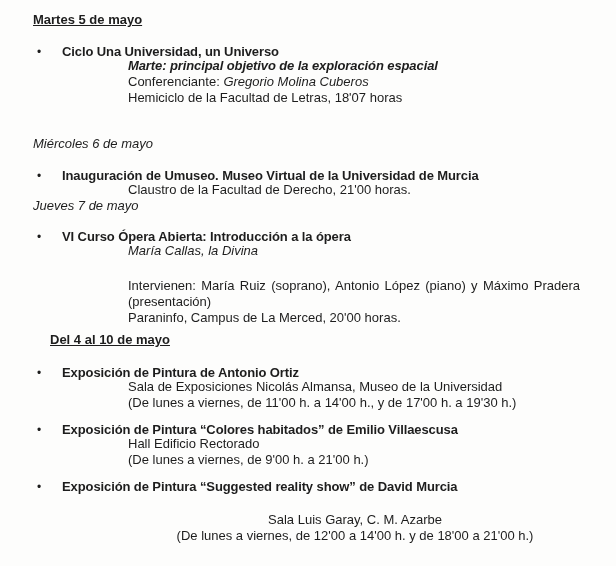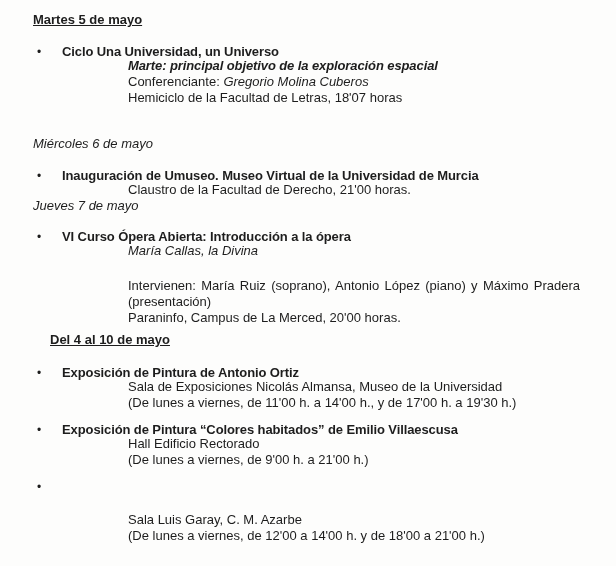--- a/index.html
+++ b/index.html
@@ -64,21 +64,21 @@
   
   #evt-ciclo      { margin-top: 16px; }
   #hd-miercoles   { margin-top: 30px; }
   #evt-umuseo     { margin-top: 16px; }
   #hd-jueves      { }
   #evt-opera      { margin-top: 15px; }
   #hd-del4        { margin-top: 6px; padding-left: 17px;  }
   #evt-ortiz      { margin-top: 17px; }
   #evt-villaescusa{ margin-top: 11px; }
   #evt-davidmurcia{ margin-top: 11px; }
-  #evt-davidmurcia .details { margin-top: 17px; }
+  #evt-davidmurcia .details { margin-top: 17px; text-align: center; }
 </style>
 </head>
 <body>
 
 <div class="page">
 
   <div class="sec-heading" id="hd-martes">Martes 5 de mayo</div>
 
   <div class="event" id="evt-ciclo">
     <div class="event-row">
@@ -139,20 +139,21 @@
     </div>
     <div class="details">
       <div class="dline">Hall Edificio Rectorado</div>
       <div class="dline">(De lunes a viernes, de 9'00 h. a 21'00 h.)</div>
     </div>
   </div>
 
   <div class="event" id="evt-davidmurcia">
     <div class="event-row">
       <span class="bullet">•</span>
+      <span class="etitle">Exposición de Pintura “Suggested reality show” de David Murcia</span>
     </div>
     <div class="details">
       <div class="dline">Sala Luis Garay, C. M. Azarbe</div>
       <div class="dline">(De lunes a viernes, de 12'00 a 14'00 h. y de 18'00 a 21'00 h.)</div>
     </div>
   </div>
 
 </div>
 
 </body></html>

